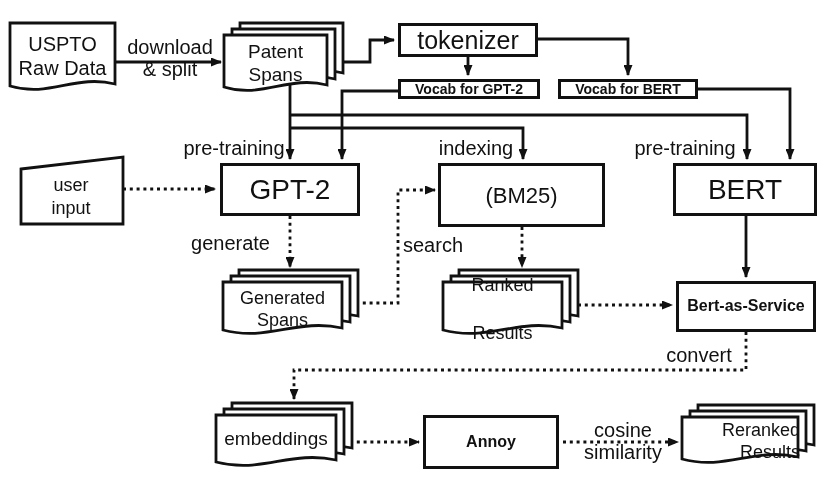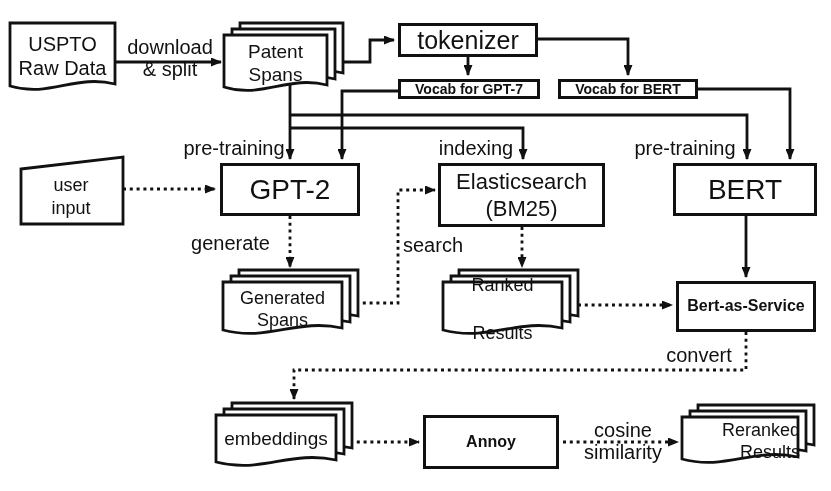--- a/index.html
+++ b/index.html
@@ -94,33 +94,32 @@
       <path class="page" d="M690 411 L806 411 L806 451 C762 441 734 465 690 453 Z"></path>
       <path class="page" d="M682 417 L798 417 L798 457 C754 447 726 471 682 459 Z"></path>
     </g>
   </svg>
 
   <div class="node tok" style="left:398px;top:23px;width:140px;height:34px;">
     <span>tokenizer</span>
   </div>
 
   <div class="node small-bold" style="left:398px;top:79px;width:142px;height:20px;">
-    <span>Vocab for GPT-7</span>
+    <span>Vocab for GPT-2</span>
   </div>
 
   <div class="node small-bold" style="left:558px;top:79px;width:140px;height:20px;">
     <span>Vocab for BERT</span>
   </div>
 
   <div class="node big" style="left:220px;top:163px;width:140px;height:53px;">
     <span>GPT-2</span>
   </div>
 
   <div class="node mid" style="left:438px;top:163px;width:167px;height:64px;">
-    <span>Elasticsearch</span>
     <span>(BM25)</span>
   </div>
 
   <div class="node big" style="left:673px;top:163px;width:144px;height:53px;">
     <span>BERT</span>
   </div>
 
   <div class="node bas" style="left:676px;top:281px;width:140px;height:51px;">
     <span>Bert-as-Service</span>
   </div>

